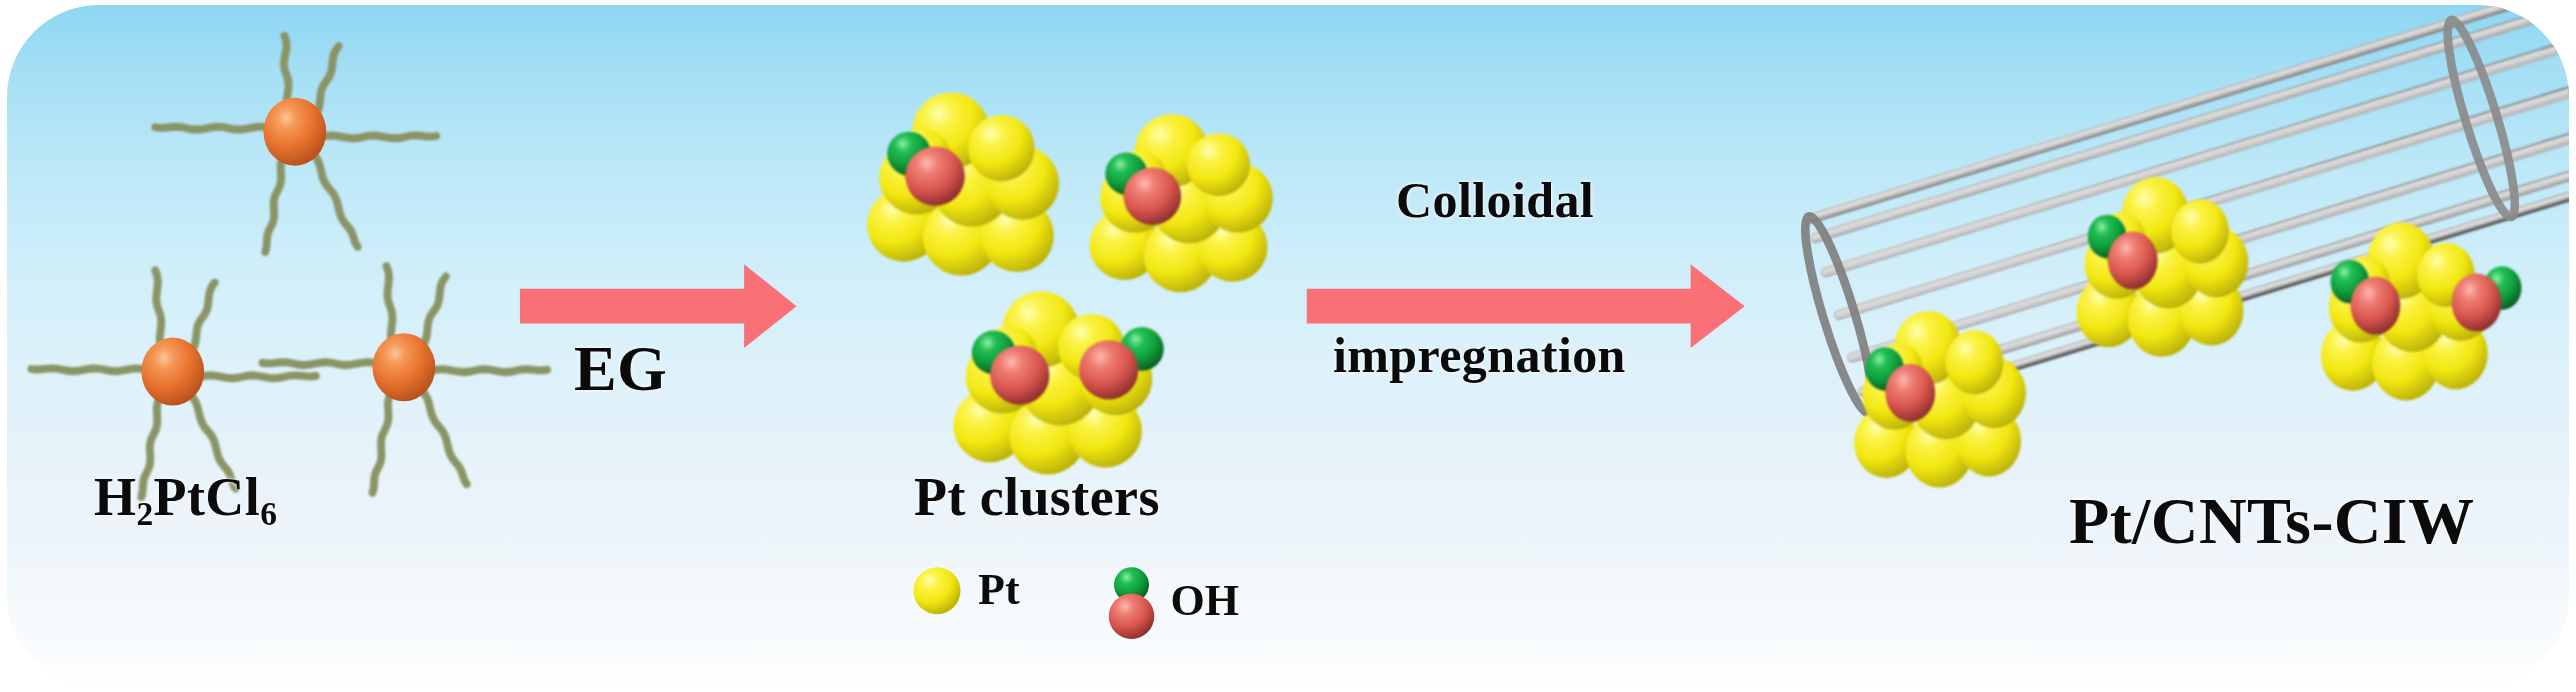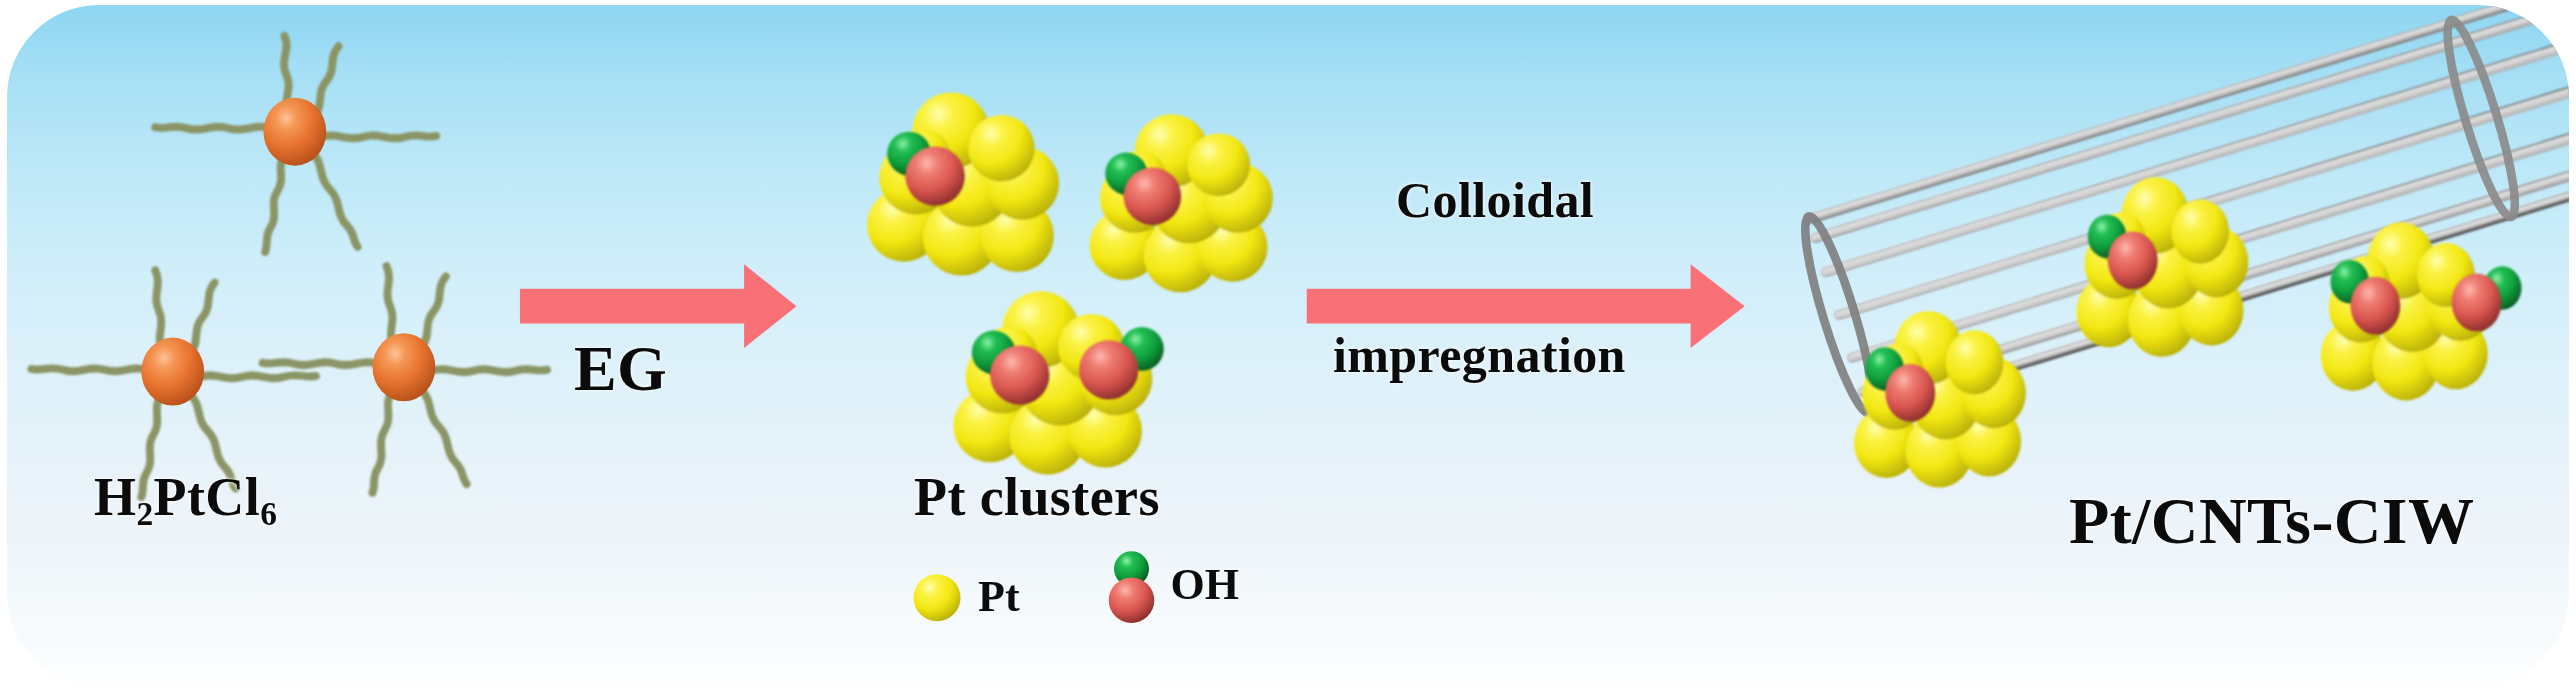--- a/index.html
+++ b/index.html
@@ -48,21 +48,21 @@
   #lbl-clusters {left:859px; top:461px; font-size:54px;margin-left:48px;}
   #lbl-product  {left:2037px; top:478px; font-size:66px;margin-left:25px;}
 
   #lbl-naoh{left:550px; top:174px; font-size:50px;}
   #lbl-eg  {left:567px; top:327px; font-size:64px;}
   #lbl-colloidal   {left:1389px; top:166px; font-size:50px;}
   #lbl-impregnation{left:1326px; top:321px; font-size:50px;}
 
   
   #legend{position:absolute; left:903px; top:557px; height:61px;
-          display:flex; align-items:flex-end; gap:23px;}
+          display:flex; align-items:flex-start; gap:23px;}
   .legend-item{display:flex; align-items:center; gap:14px;}
   .legend-text{font-family:"Liberation Serif",serif; font-weight:bold;
                font-size:44px; color:#0b0b0b;
                text-shadow:0 0 2.6px rgba(255,255,255,.9);}
   .legend-gap{width:40px;}
 </style>
 </head>
 <body>
 
 <div id="canvas">

